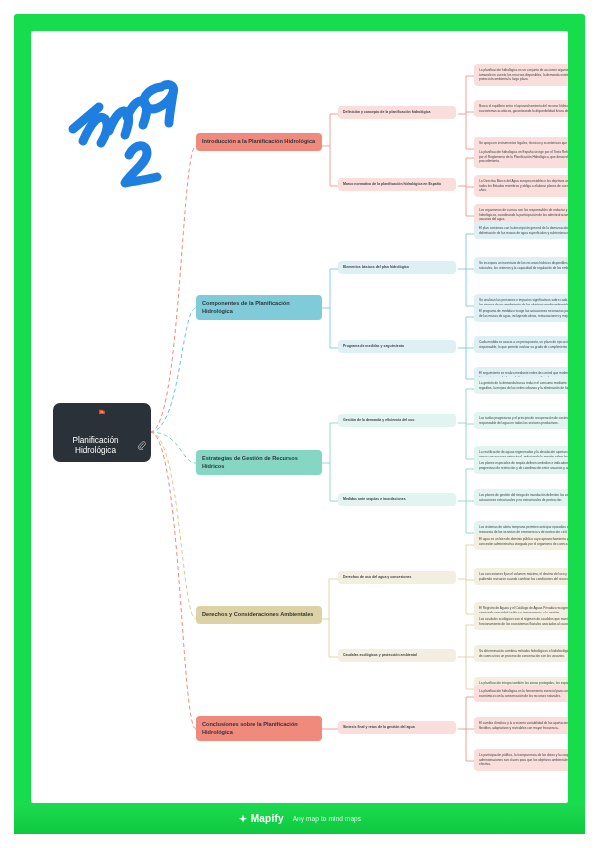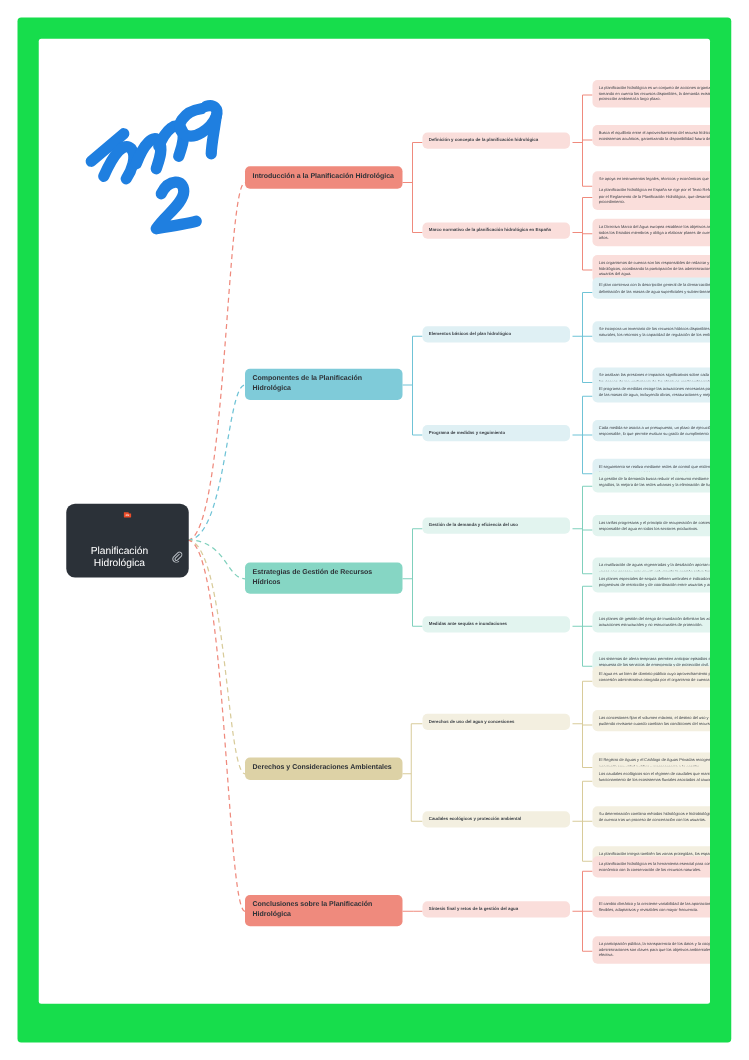--- a/index.html
+++ b/index.html
@@ -282,14 +282,23 @@
 
     <div class="node l1 c-salmon" style="left:165px; top:685px;">Conclusiones sobre la Planificación Hidrológica</div>
 
     <div class="node l2 c-salmon-l" style="left:307px; top:690px;">Síntesis final y retos de la gestión del agua</div>
     <div class="node l3 c-salmon-l" style="left:443px; top:654px;">La planificación hidrológica es la herramienta esencial para compatibilizar el desarrollo económico con la conservación de los recursos naturales.</div>
     <div class="node l3 c-salmon-l" style="left:443px; top:686px;">El cambio climático y la creciente variabilidad de las aportaciones exigen planes más flexibles, adaptativos y revisables con mayor frecuencia.</div>
     <div class="node l3 c-salmon-l" style="left:443px; top:718px;">La participación pública, la transparencia de los datos y la cooperación entre administraciones son claves para que los objetivos ambientales se cumplan de forma efectiva.</div>
 
   </div>
 
+  <div id="footer">
+    <span class="brand">
+      <svg class="spark" viewBox="0 0 12 12">
+        <path d="M6 0.6 L7.2 4.4 L11 5.6 L7.2 6.8 L6 10.6 L4.8 6.8 L1 5.6 L4.8 4.4 Z" fill="#ffffff"></path>
+      </svg>
+      <span>Mapify</span>
+    </span>
+    <span class="tagline">Any map to mind maps</span>
+  </div>
 
 </div>
 
 </body></html>

